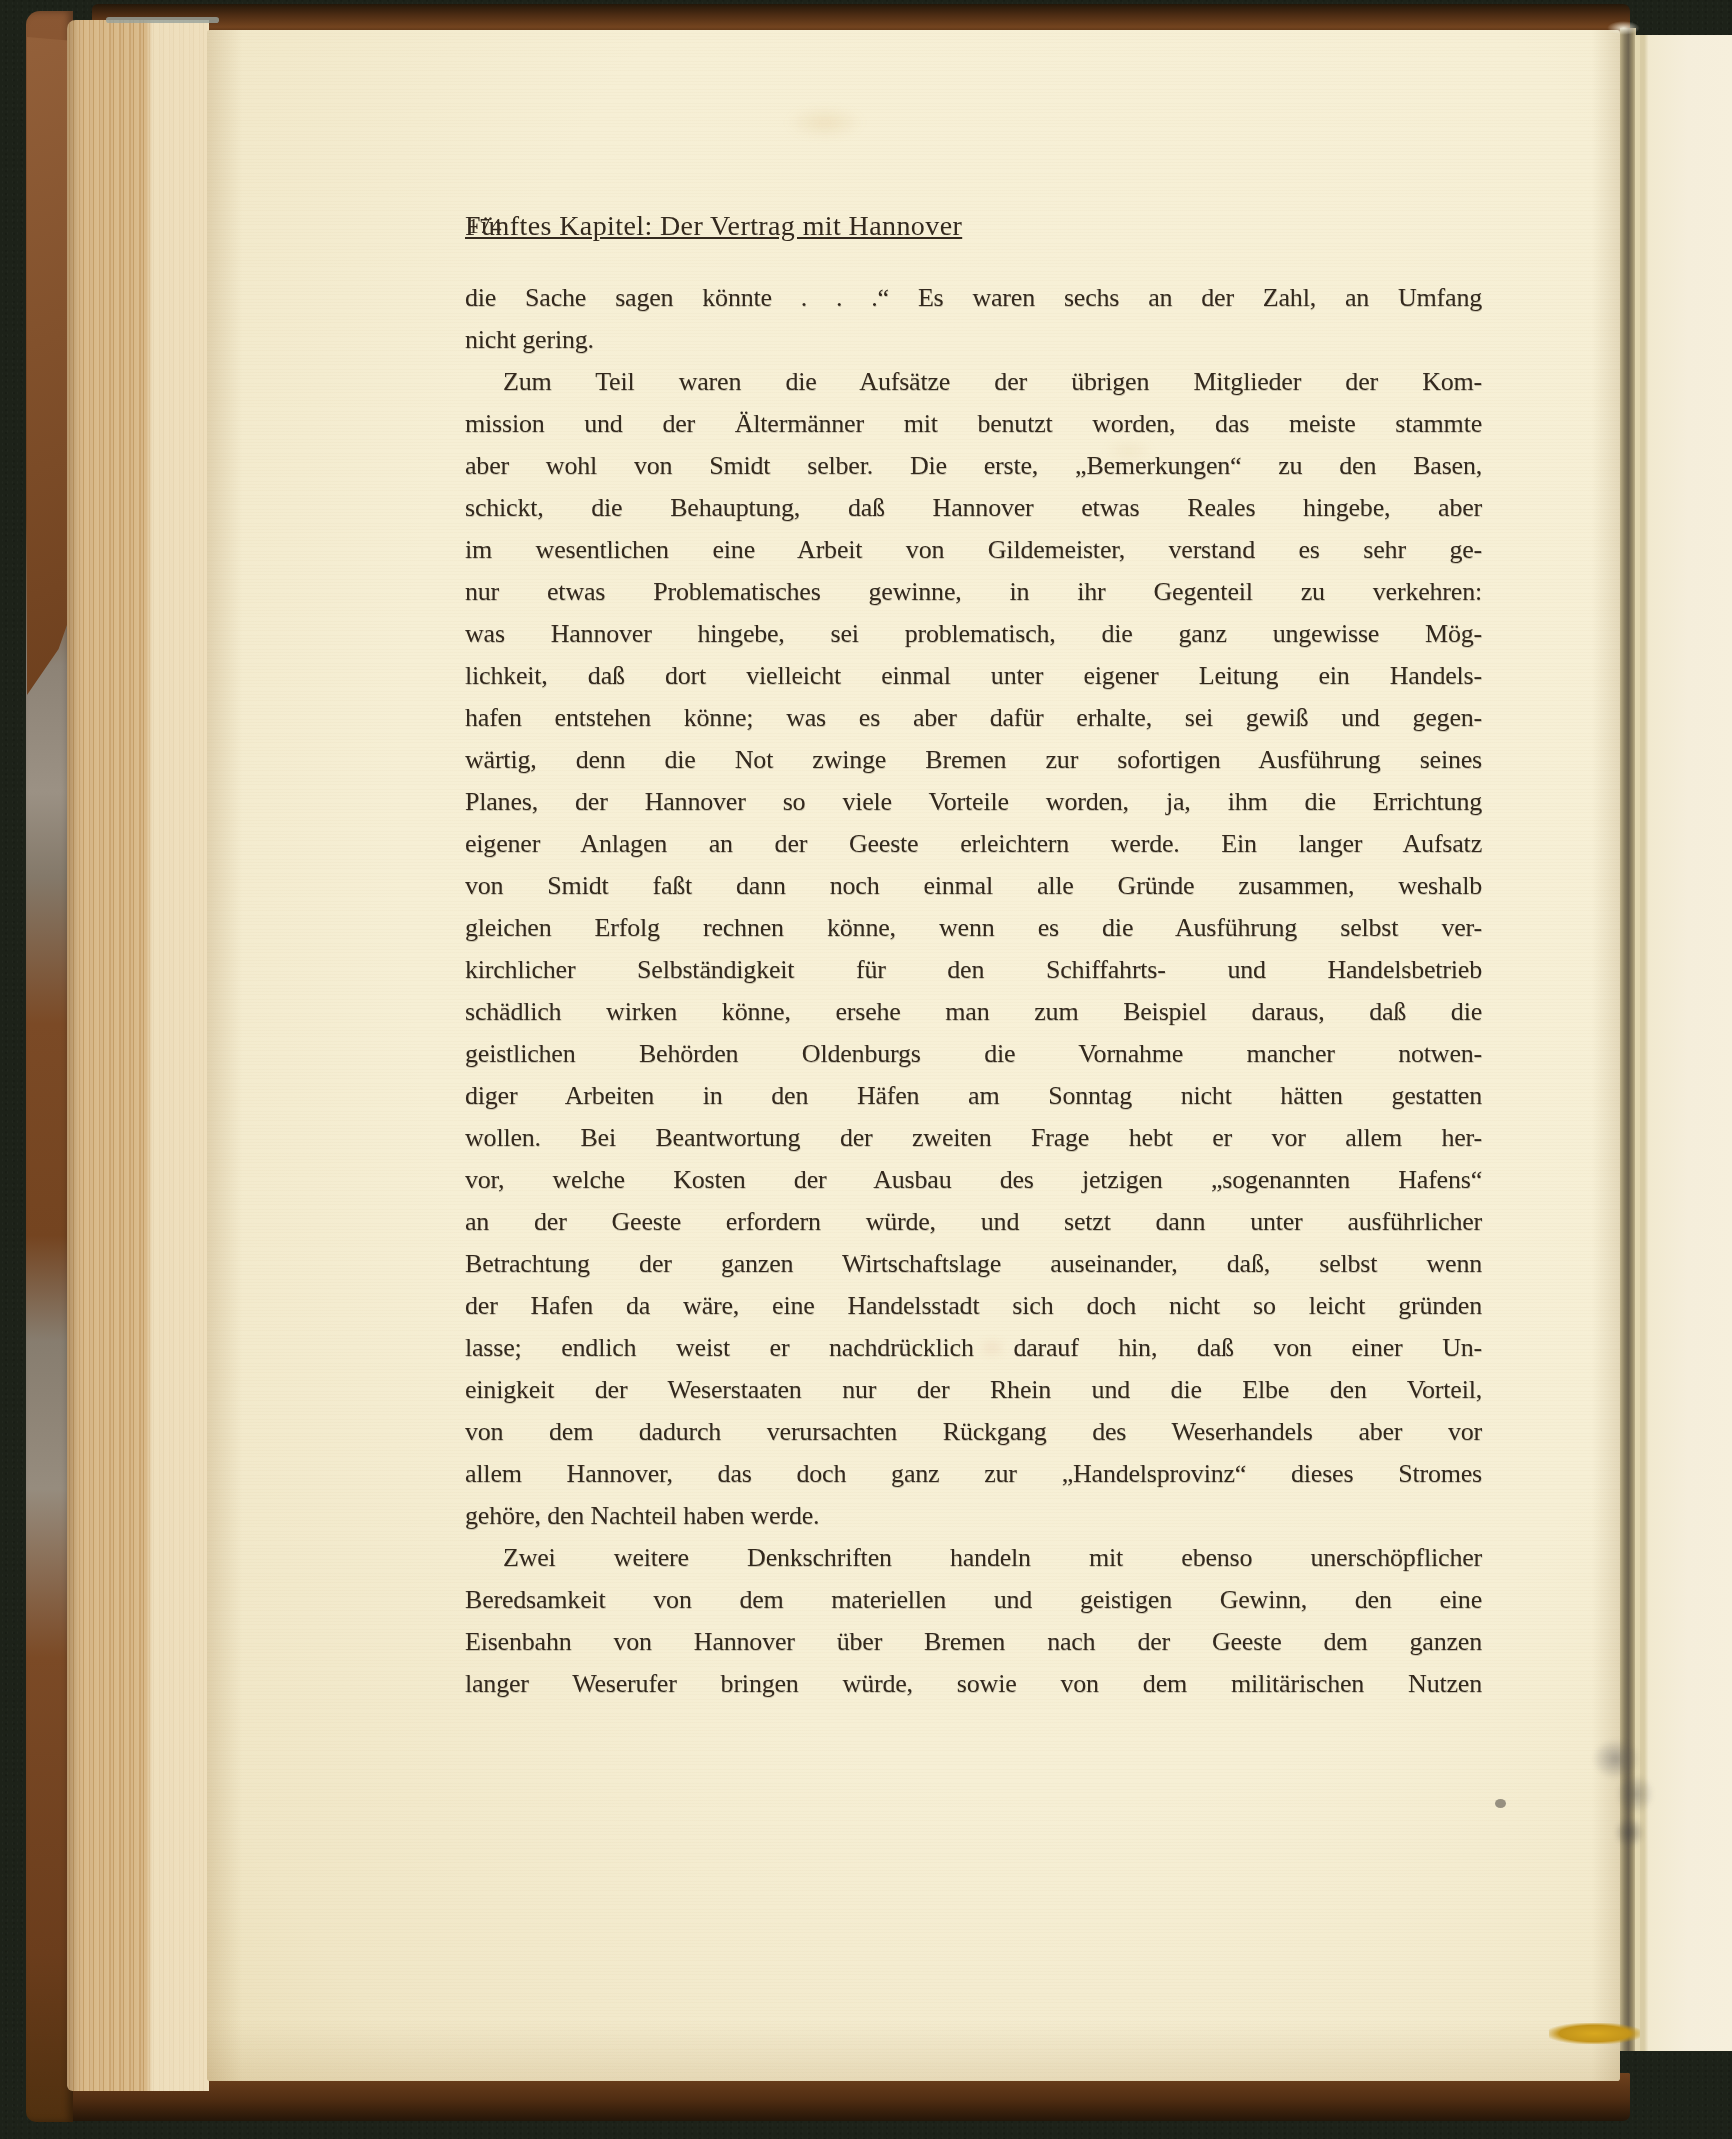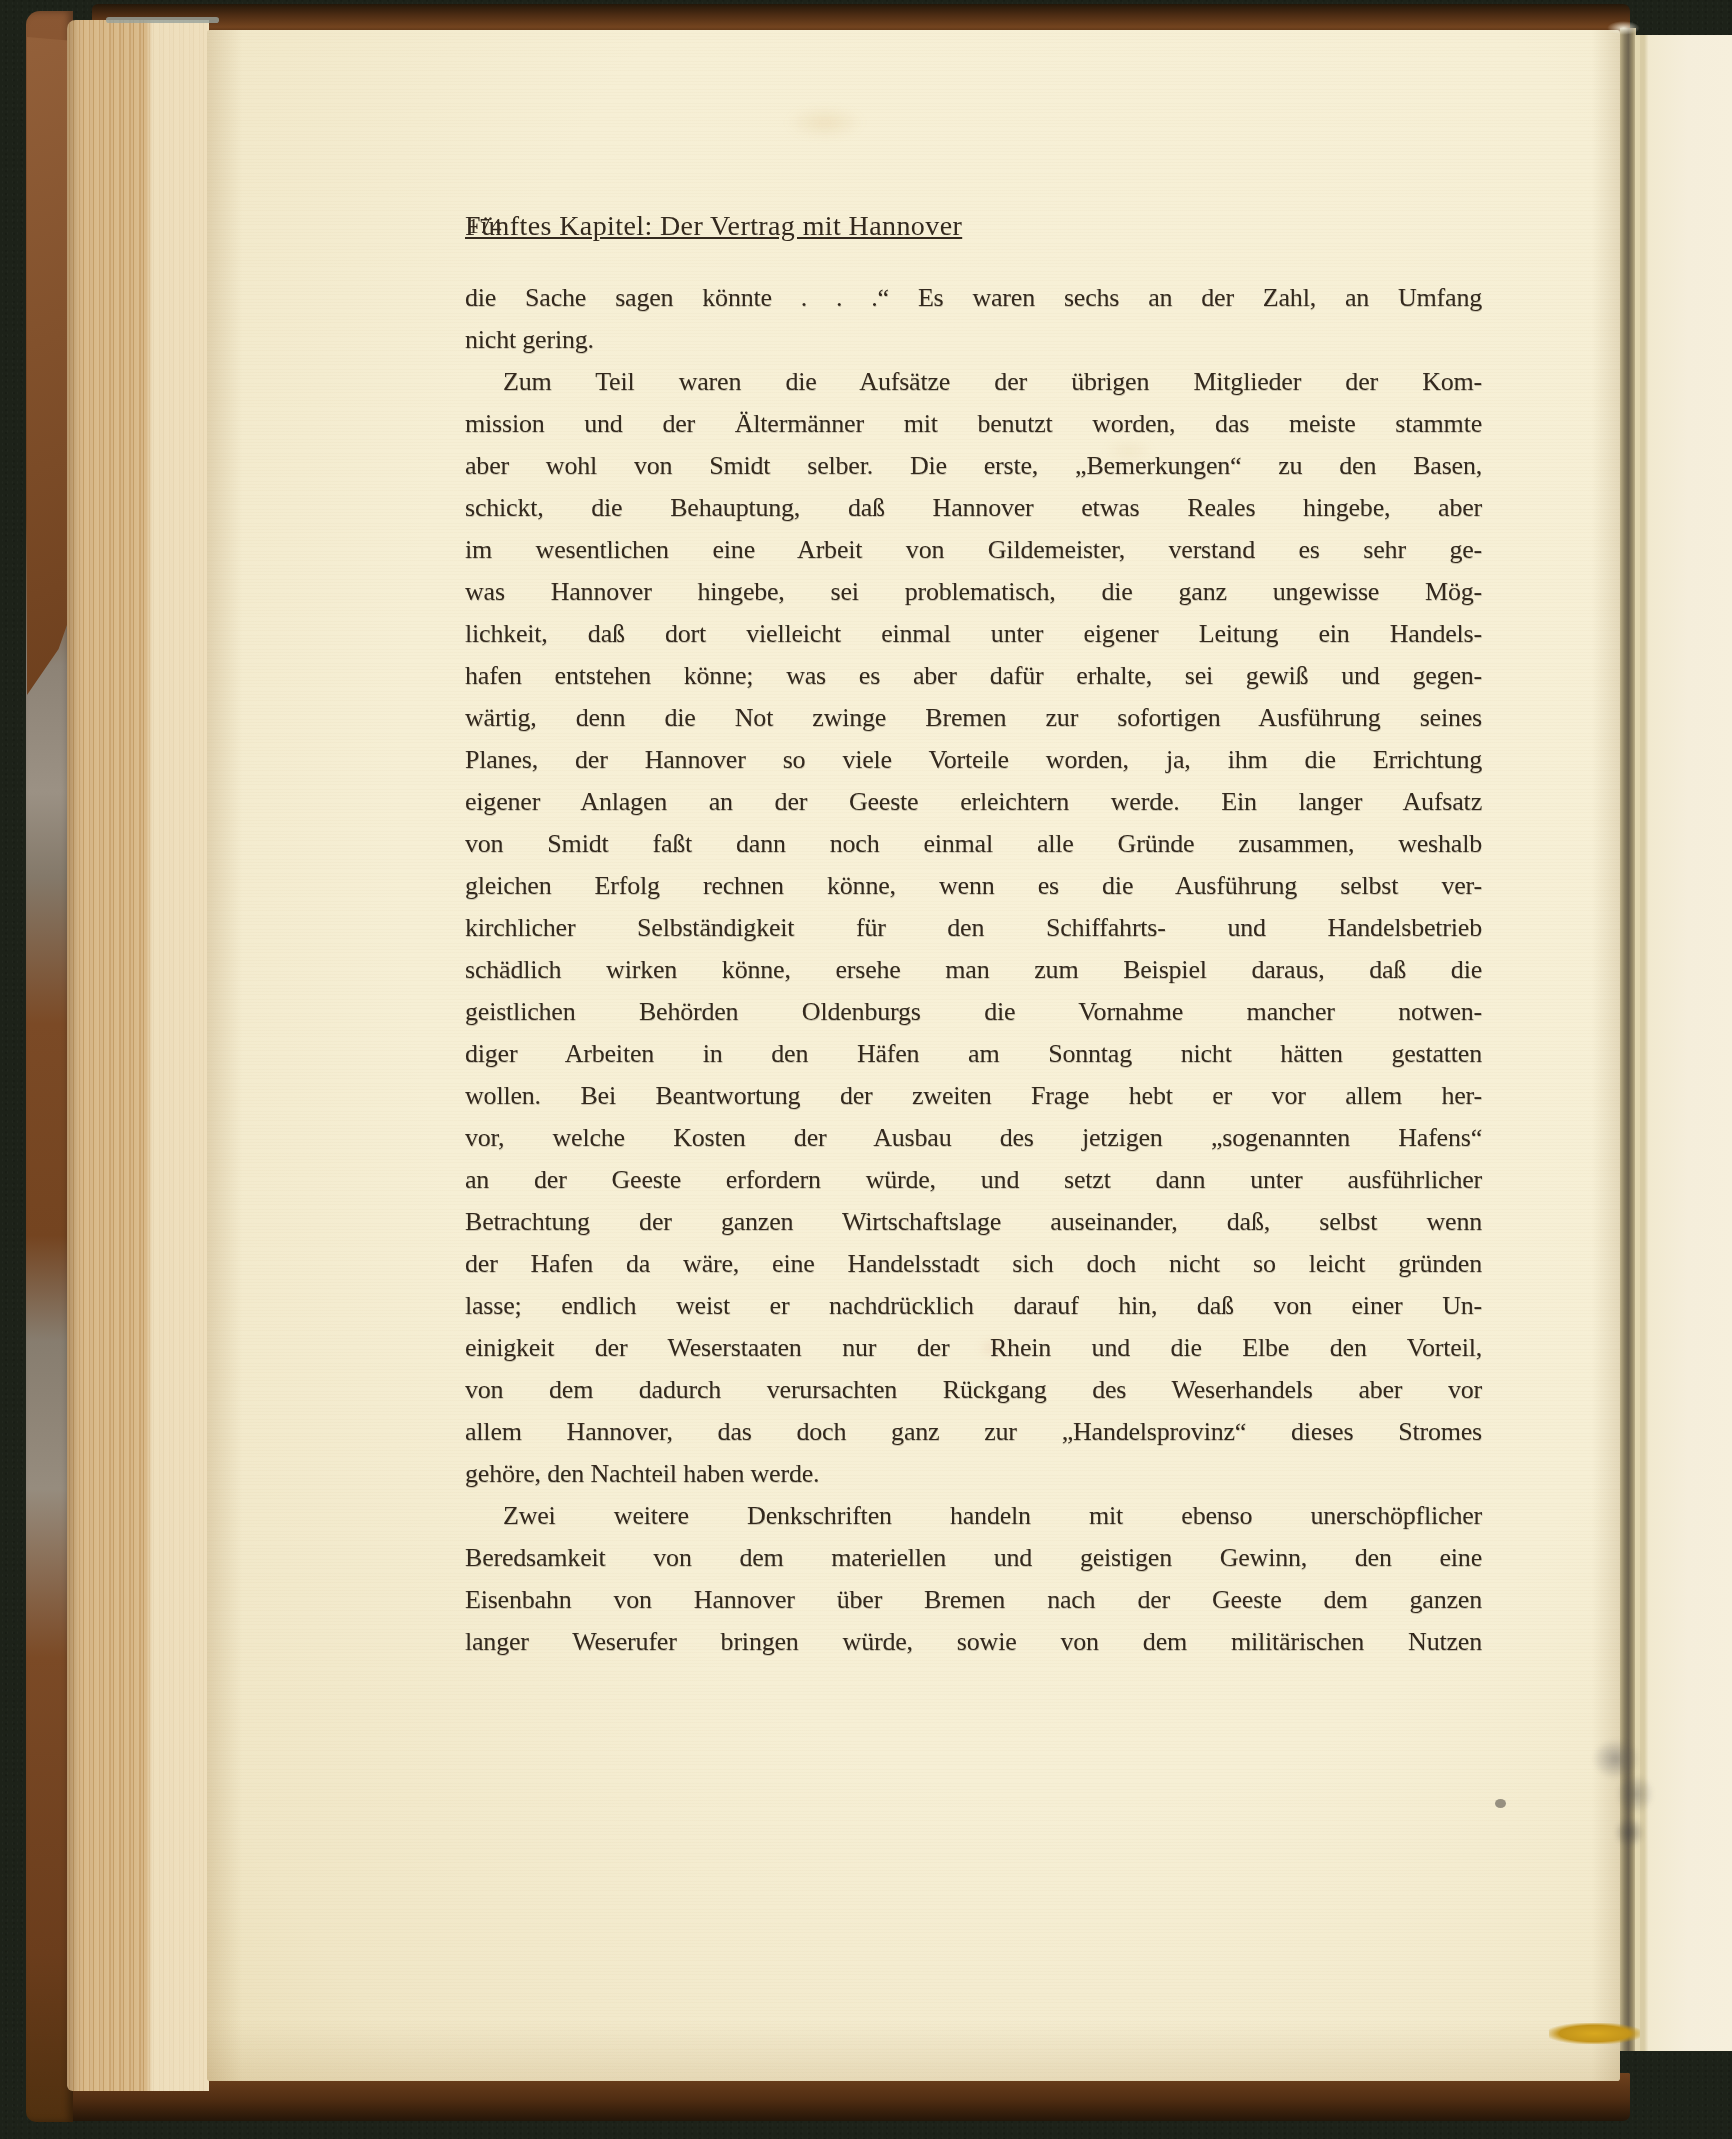--- a/index.html
+++ b/index.html
@@ -161,20 +161,21 @@
   </div>
 
   <div class="body-text">
       <div class="line">die Sache sagen könnte . . .“ Es waren sechs an der Zahl, an Umfang</div>
       <div class="line endline">nicht gering.</div>
       <div class="line indent">Zum Teil waren die Aufsätze der übrigen Mitglieder der Kom-</div>
       <div class="line">mission und der Ältermänner mit benutzt worden, das meiste stammte</div>
       <div class="line">aber wohl von Smidt selber. Die erste, „Bemerkungen“ zu den Basen,</div>
       <div class="line">schickt, die Behauptung, daß Hannover etwas Reales hingebe, aber</div>
       <div class="line">im wesentlichen eine Arbeit von Gildemeister, verstand es sehr ge-</div>
+      <div class="line">nur etwas Problematisches gewinne, in ihr Gegenteil zu verkehren:</div>
       <div class="line">was Hannover hingebe, sei problematisch, die ganz ungewisse Mög-</div>
       <div class="line">lichkeit, daß dort vielleicht einmal unter eigener Leitung ein Handels-</div>
       <div class="line">hafen entstehen könne; was es aber dafür erhalte, sei gewiß und gegen-</div>
       <div class="line">wärtig, denn die Not zwinge Bremen zur sofortigen Ausführung seines</div>
       <div class="line">Planes, der Hannover so viele Vorteile worden, ja, ihm die Errichtung</div>
       <div class="line">eigener Anlagen an der Geeste erleichtern werde. Ein langer Aufsatz</div>
       <div class="line">von Smidt faßt dann noch einmal alle Gründe zusammen, weshalb</div>
       <div class="line">gleichen Erfolg rechnen könne, wenn es die Ausführung selbst ver-</div>
       <div class="line">kirchlicher Selbständigkeit für den Schiffahrts- und Handelsbetrieb</div>
       <div class="line">schädlich wirken könne, ersehe man zum Beispiel daraus, daß die</div>

